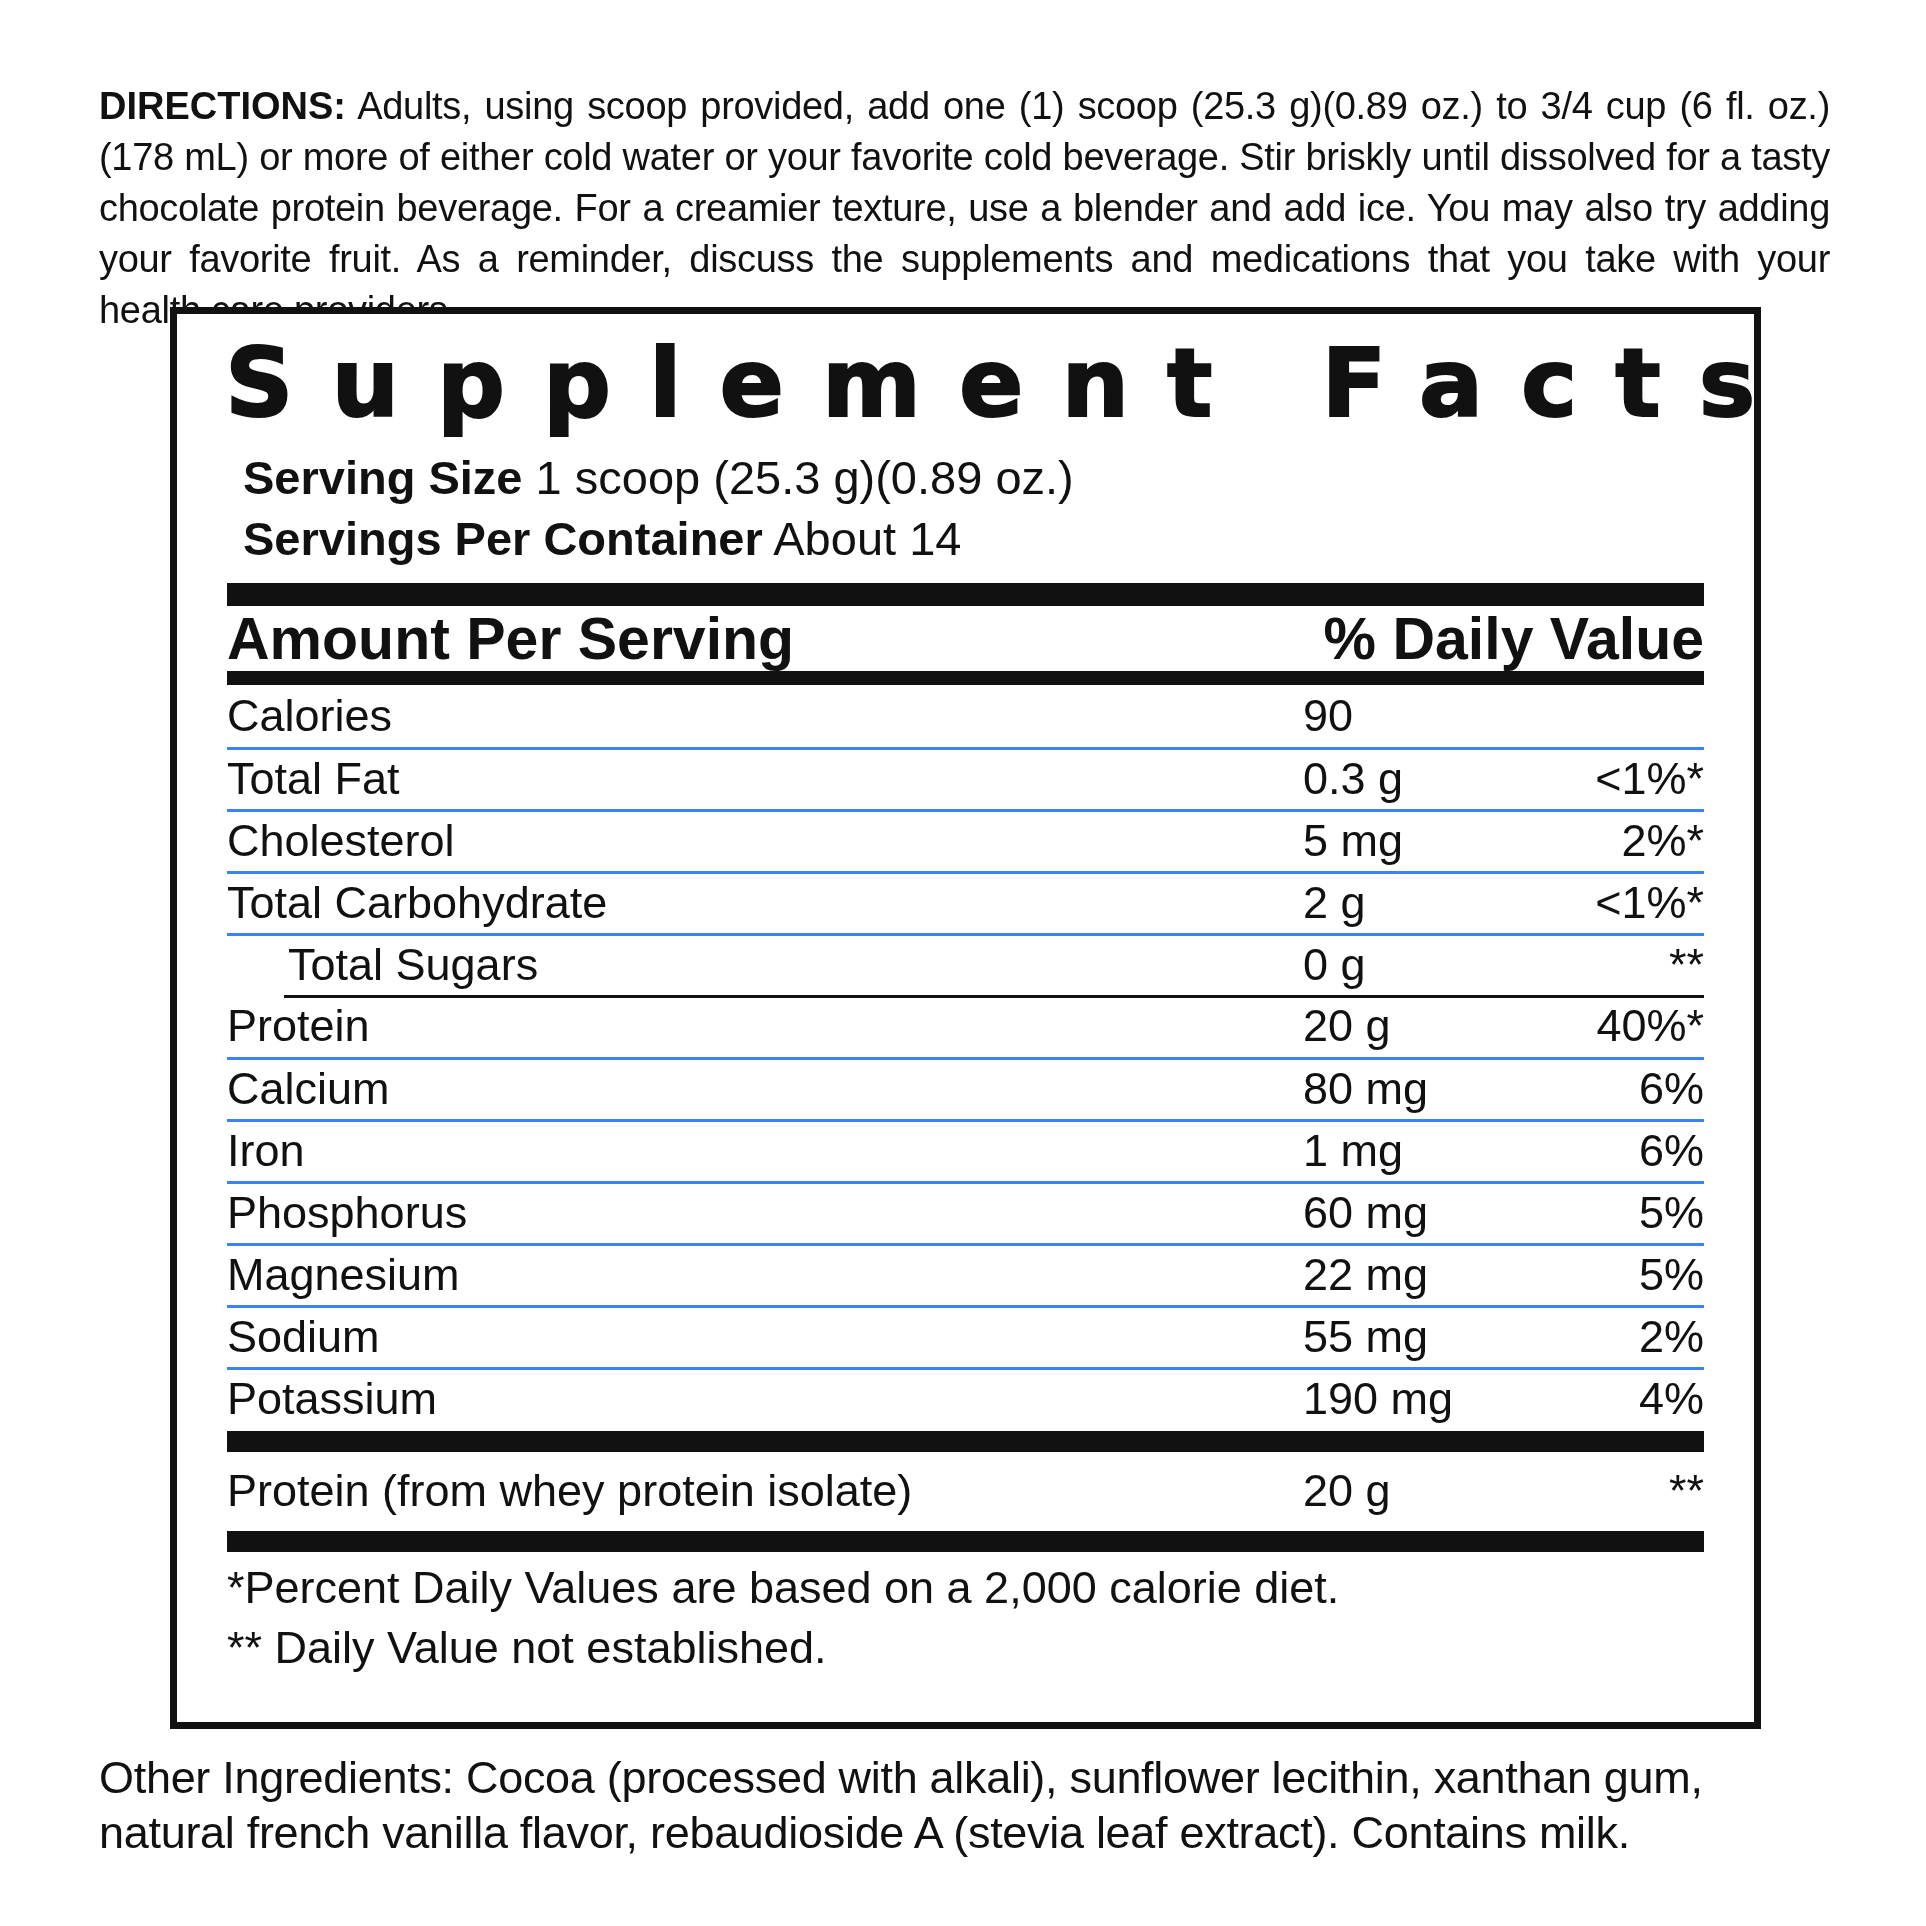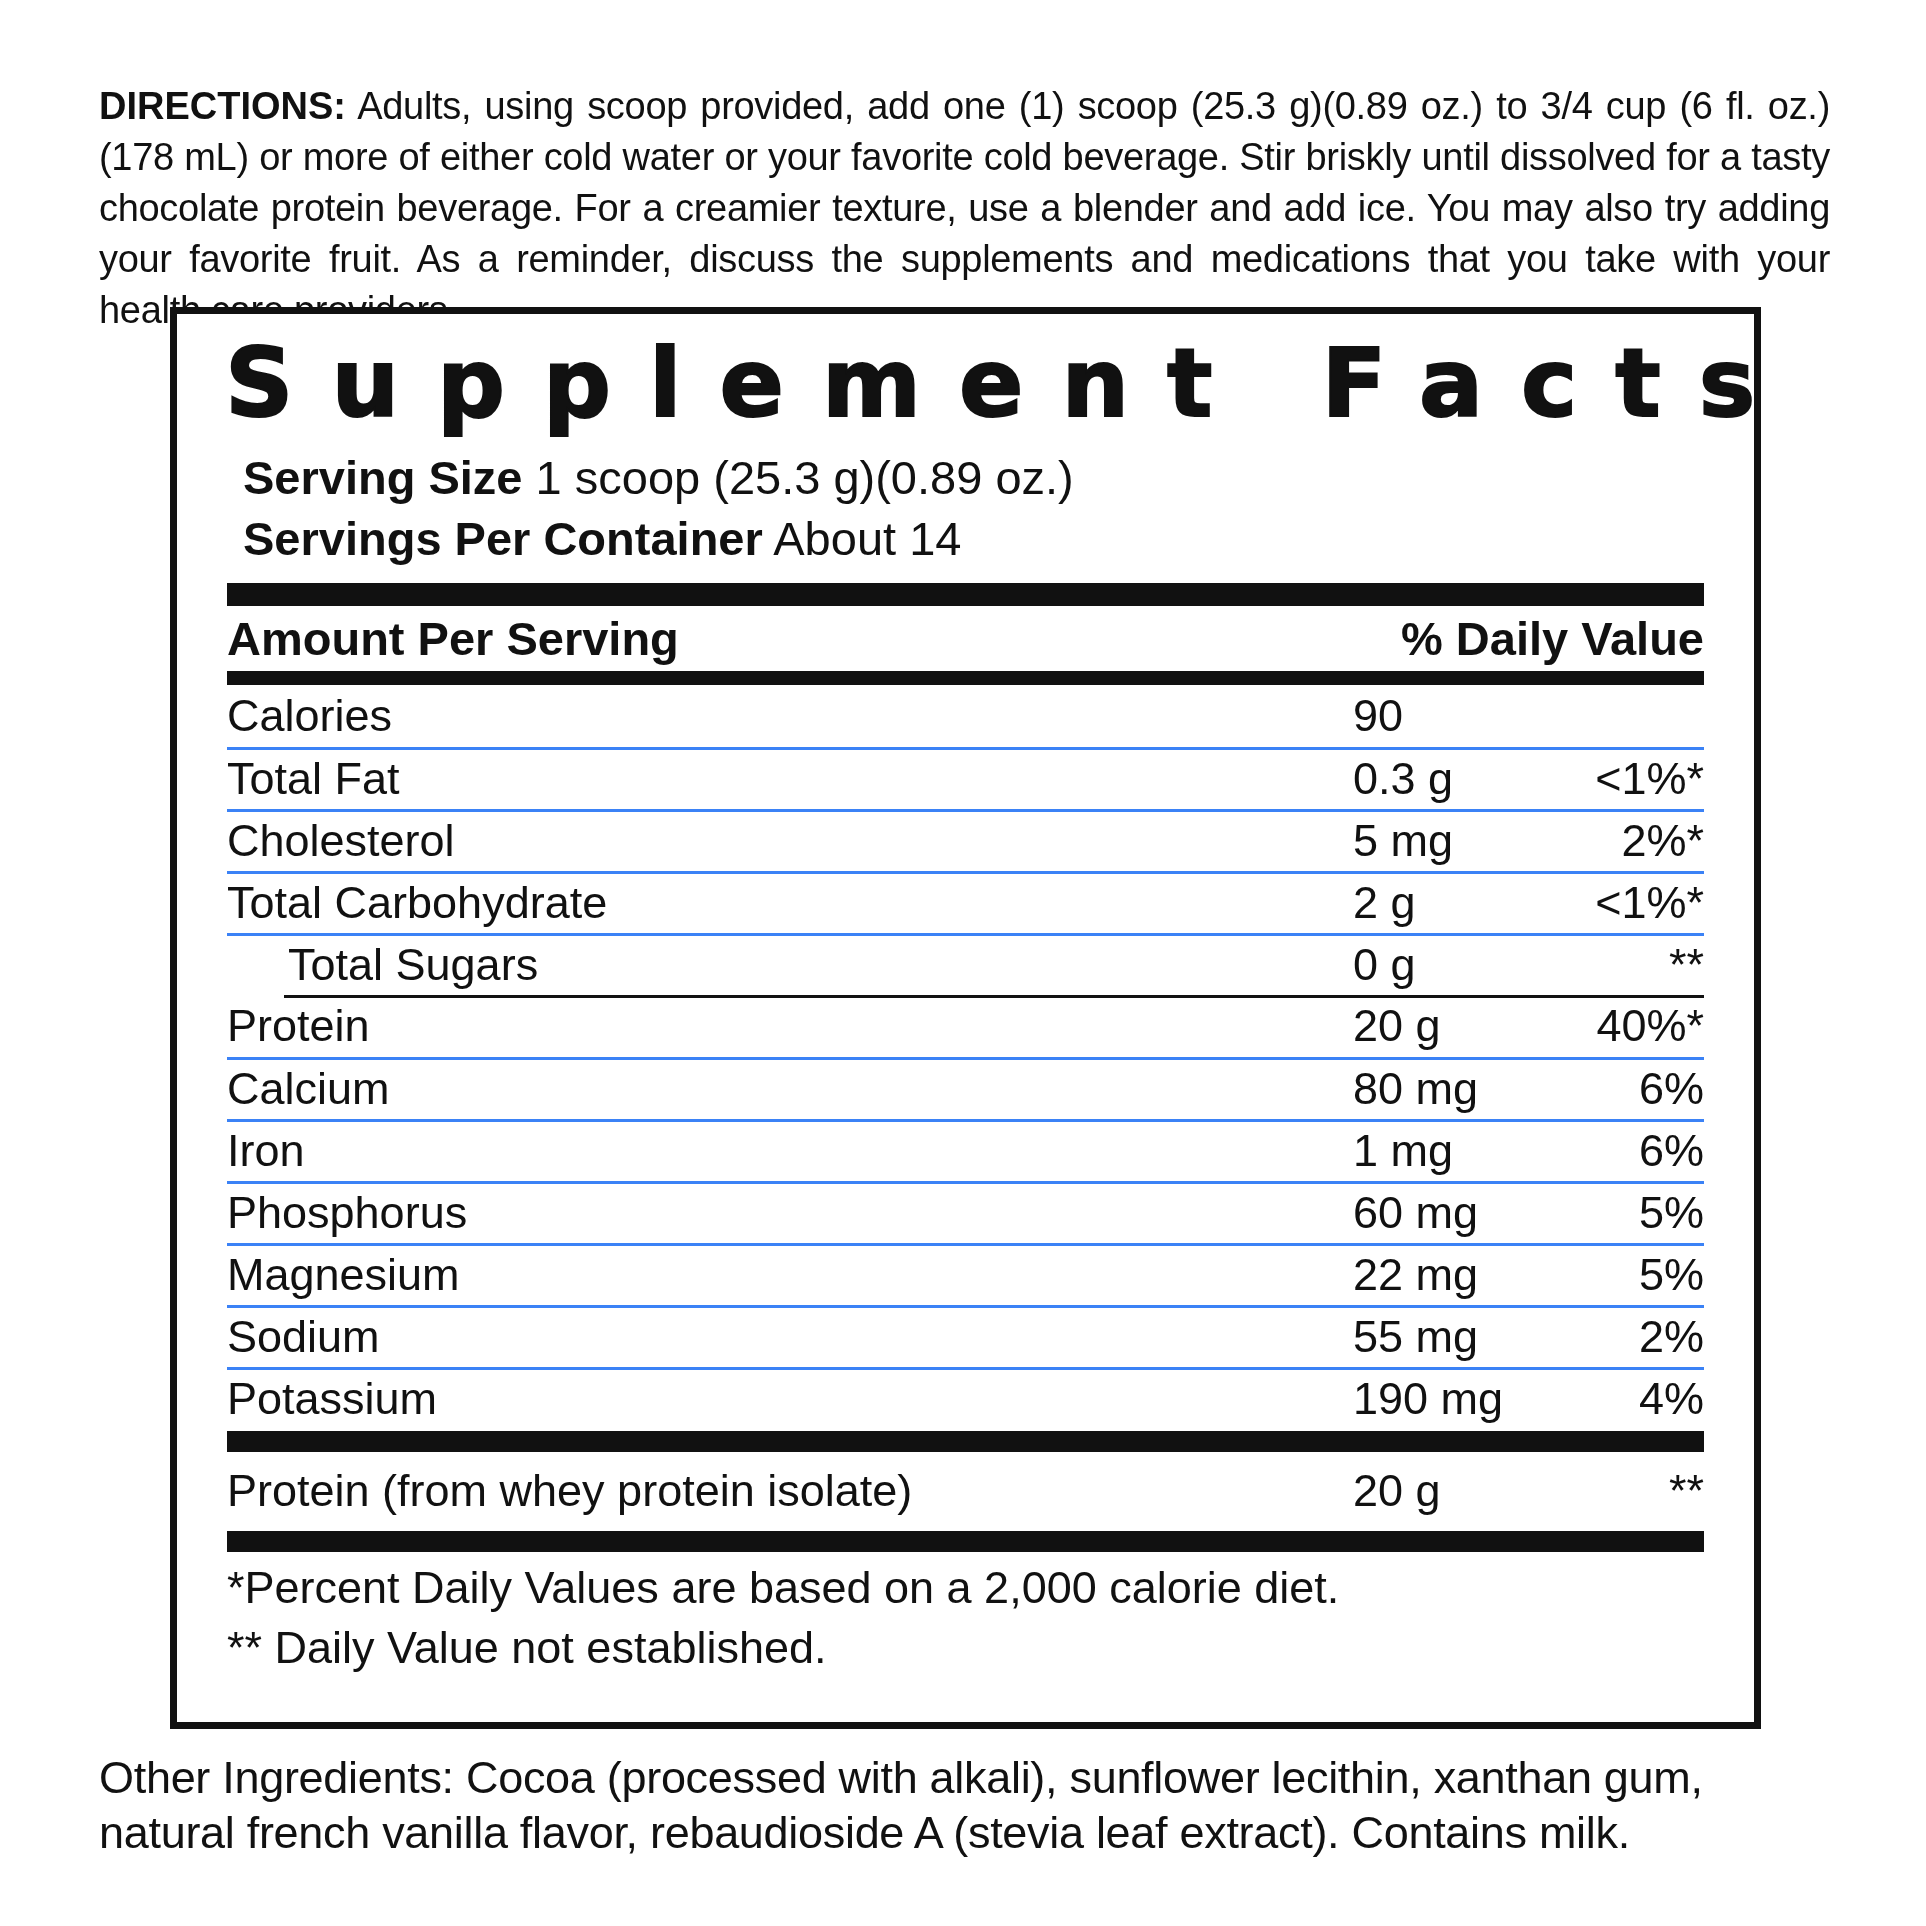--- a/index.html
+++ b/index.html
@@ -49,39 +49,39 @@
   .serving-line.first { margin-top:10px; }
 
   .bar { background:#111111; }
   .bar-thick  { height:23px; margin-top:16px; }
   .bar-med    { height:14px; }
   .bar-thick2 { height:21px; margin:2px 0; }
 
   .hdr-row {
     display:flex; justify-content:space-between; align-items:center;
     height:65px;
-    font-size:47px; font-weight:bold;
+    font-size:59px; font-weight:bold;
   }
 
   .row {
     position:relative;
     box-sizing:border-box;
     height:62px;
     font-size:45px;
     line-height:61px;
   }
   .row.bt { border-top:3px solid #3b82f6; line-height:58px; }
   .row.divider-indent::before {
     content:"";
     position:absolute; left:57px; right:0; top:0; height:3px;
     background:#111111;
   }
   .row .n { display:inline-block; }
   .row.indent .n { padding-left:61px; }
-  .row .a { position:absolute; left:1126px; top:0; }
+  .row .a { position:absolute; left:1076px; top:0; }
   .row .d { position:absolute; right:0; top:0; }
 
   .extra-row { height:75px; line-height:73px; }
 
   .footnotes { margin-top:10px; font-size:45px; }
   .footnotes p { margin:0 0 8px; line-height:52px; }
 
   
   .other-ing {
     position:absolute;

